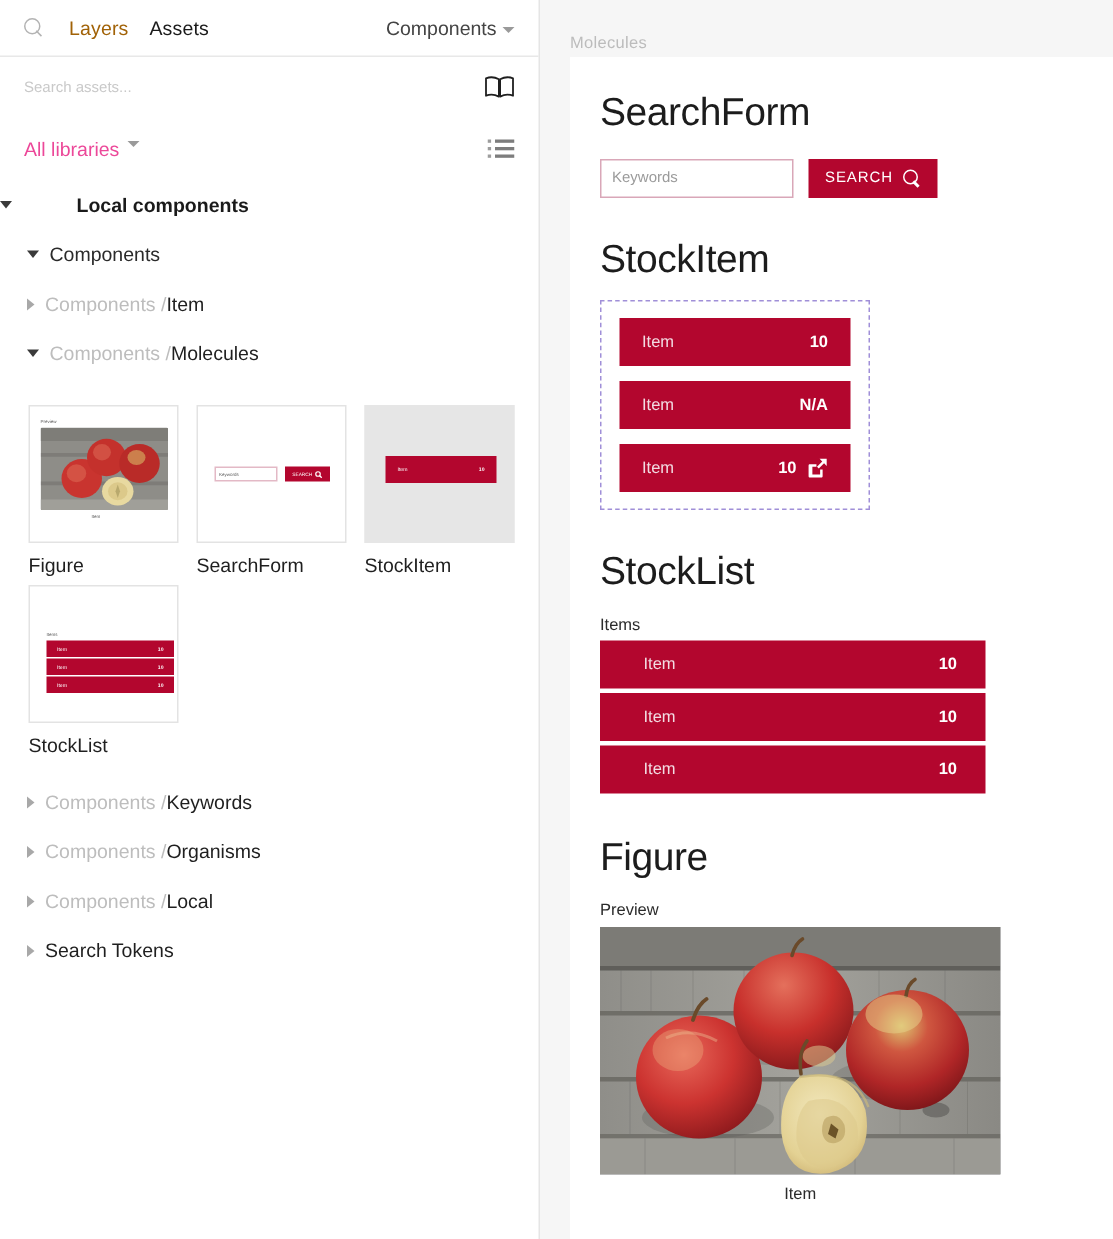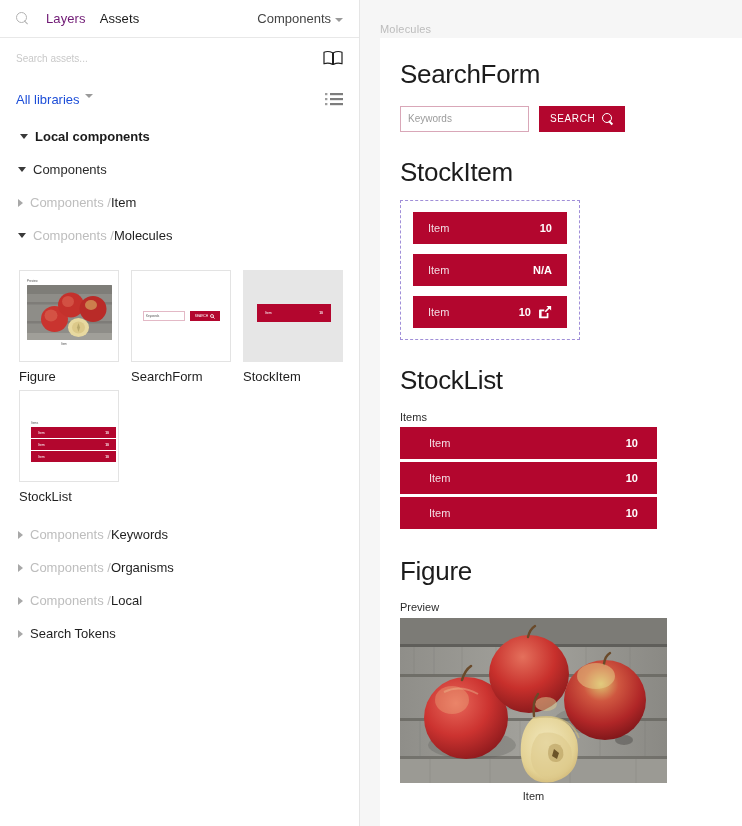--- a/index.html
+++ b/index.html
@@ -34,21 +34,21 @@
   .icon-search-top::before {
     content: ""; position: absolute; left: 0; top: 0;
     width: 9px; height: 9px; border: 1.3px solid #b3b3b3; border-radius: 50%;
   }
   .icon-search-top::after {
     content: ""; position: absolute; left: 8px; top: 8.5px;
     width: 5px; height: 1.3px; background: #b3b3b3;
     transform: rotate(45deg); transform-origin: left center;
   }
   .tab {
-    font-size: 13px; color: #701a75; cursor: pointer; letter-spacing: .1px;
+    font-size: 13px; color: #a16207; cursor: pointer; letter-spacing: .1px;
   }
   .tab.active { color: #1a1a1a; font-weight: 400; }
   .tabbar-right {
     margin-left: auto; display: flex; align-items: center; gap: 4px;
     font-size: 13px; color: #444; cursor: pointer;
   }
   .caret-down {
     width: 0; height: 0; border-left: 4px solid transparent;
     border-right: 4px solid transparent; border-top: 4px solid #9a9a9a;
     display: inline-block; margin-top: 2px;
@@ -63,42 +63,42 @@
     font-family: inherit; background: transparent; flex: 1;
     padding: 0;
   }
   .search-input::placeholder { color: #c9c9c9; }
   .icon-book { width: 20px; height: 16px; flex: 0 0 20px; cursor: pointer; }
 
   .librow {
     height: 42px; display: flex; align-items: center; padding: 0 16px;
   }
   .lib-label {
-    font-size: 13px; color: #1d4ed8; display: flex; align-items: flex-start; gap: 5px;
+    font-size: 13px; color: #ec4899; display: flex; align-items: flex-start; gap: 5px;
     cursor: pointer;
   }
   .icon-list { width: 18px; height: 14px; margin-left: auto; cursor: pointer; }
 
   .tree { padding: 0 0 10px 0; }
   .tree-row {
     display: flex; align-items: center; height: 33px;
     font-size: 13px; cursor: pointer; white-space: nowrap;
   }
   .tri {
     width: 0; height: 0; margin-right: 7px; flex: 0 0 auto;
   }
   .tri.open {
     border-left: 4px solid transparent; border-right: 4px solid transparent;
     border-top: 5px solid #3a3a3a;
   }
   .tri.closed {
     border-top: 4px solid transparent; border-bottom: 4px solid transparent;
     border-left: 5px solid #a8a8a8;
   }
-  .tree-row.lvl0 { padding-left: 20px; }
+  .tree-row.lvl0 { padding-left: 0; gap: 36px; }
   .tree-row.lvl1 { padding-left: 18px; }
   .tree-row.lvl0 .lbl { font-weight: 700; color: #1a1a1a; }
   .tree-row.lvl1 .lbl { color: #2a2a2a; }
   .prefix { color: #bdbdbd; }
   .lbl-strong { color: #1f1f1f; font-weight: 400; }
 
   .grid {
     display: flex; flex-wrap: wrap; gap: 0px 12px;
     padding: 8px 0 0 19px; width: 360px;
   }

